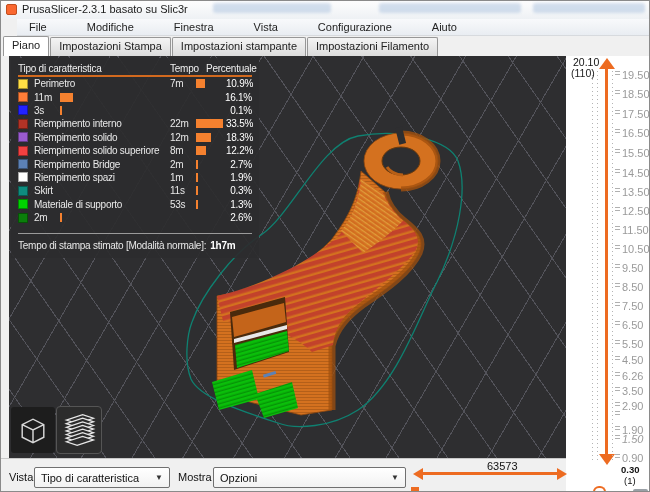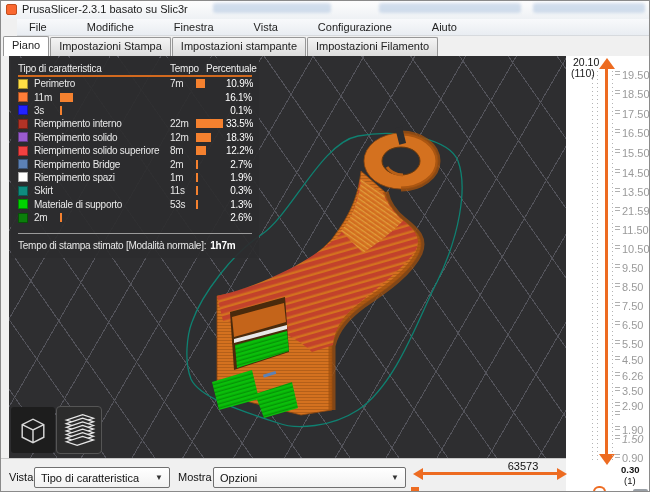--- a/index.html
+++ b/index.html
@@ -74,21 +74,21 @@
   .bottombar { position:absolute; left:0; top:457px; width:565px; height:35px; background:#F0F0F0; border-top:1px solid #c8c8c8; font-size:11px; color:#111; }
   .bb-label { position:absolute; top:12px; }
   .lbl-vista { left:8px; } .lbl-mostra { left:177px; }
   .dropdown { position:absolute; top:8px; height:21px; background:linear-gradient(#ffffff,#f2f2f2); border:1px solid #707070; border-radius:2px; display:flex; align-items:center; padding-left:6px; font-size:11px; }
   .dd-view { left:33px; width:136px; }
   .dd-show { left:212px; width:193px; }
   .caret { margin-left:auto; padding:0 6px; font-size:8px; color:#333; }
   .hline { position:absolute; left:422px; top:13px; width:134px; height:3px; background:var(--orange,#ED6B21); }
   .tri-left { position:absolute; left:412px; top:9px; width:0; height:0; border-top:6px solid transparent; border-bottom:6px solid transparent; border-right:10px solid var(--orange,#ED6B21); }
   .tri-right { position:absolute; left:556px; top:9px; width:0; height:0; border-top:6px solid transparent; border-bottom:6px solid transparent; border-left:10px solid var(--orange,#ED6B21); }
-  .hslider-value { position:absolute; left:486px; top:1px; width:72px; text-align:center; font-size:11px; color:#111; }
+  .hslider-value { position:absolute; left:486px; top:1px; width:72px; text-align:left; font-size:11px; color:#111; }
   .clip-square { position:absolute; left:410px; top:28px; width:8px; height:7px; background:var(--orange,#ED6B21); }
   .clip-dash { position:absolute; top:32px; width:6px; height:3px; background:#3a3a3a; }
 </style>
 </head>
 <body>
 
 <div class="window">
 
   <div class="titlebar">
     <span class="app-icon"></span>
@@ -315,21 +315,21 @@
         <div class="tick-dash" style="top: 93px;"></div>
         <div class="tick-label" style="top: 91px;">15.50</div>
         <div class="tick-dash" style="top: 116px;"></div>
         <div class="tick-dash" style="top: 113px;"></div>
         <div class="tick-label" style="top: 111px;">14.50</div>
         <div class="tick-dash" style="top: 135px;"></div>
         <div class="tick-dash" style="top: 132px;"></div>
         <div class="tick-label" style="top: 130px;">13.50</div>
         <div class="tick-dash" style="top: 154px;"></div>
         <div class="tick-dash" style="top: 151px;"></div>
-        <div class="tick-label" style="top: 149px;">21.59</div>
+        <div class="tick-label" style="top: 149px;">12.50</div>
         <div class="tick-dash" style="top: 173px;"></div>
         <div class="tick-dash" style="top: 170px;"></div>
         <div class="tick-label" style="top: 168px;">11.50</div>
         <div class="tick-dash" style="top: 192px;"></div>
         <div class="tick-dash" style="top: 189px;"></div>
         <div class="tick-label" style="top: 187px;">10.50</div>
         <div class="tick-dash" style="top: 211px;"></div>
         <div class="tick-dash" style="top: 208px;"></div>
         <div class="tick-label" style="top: 206px;">9.50</div>
         <div class="tick-dash" style="top: 230px;"></div>

